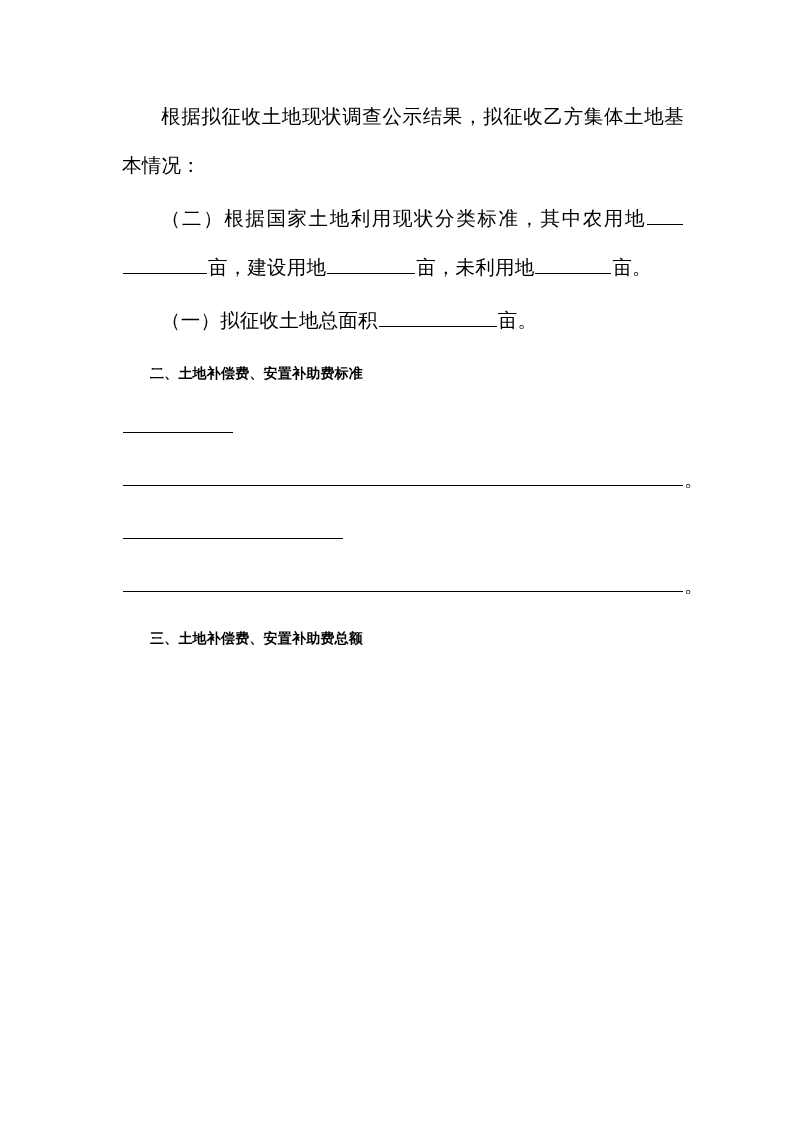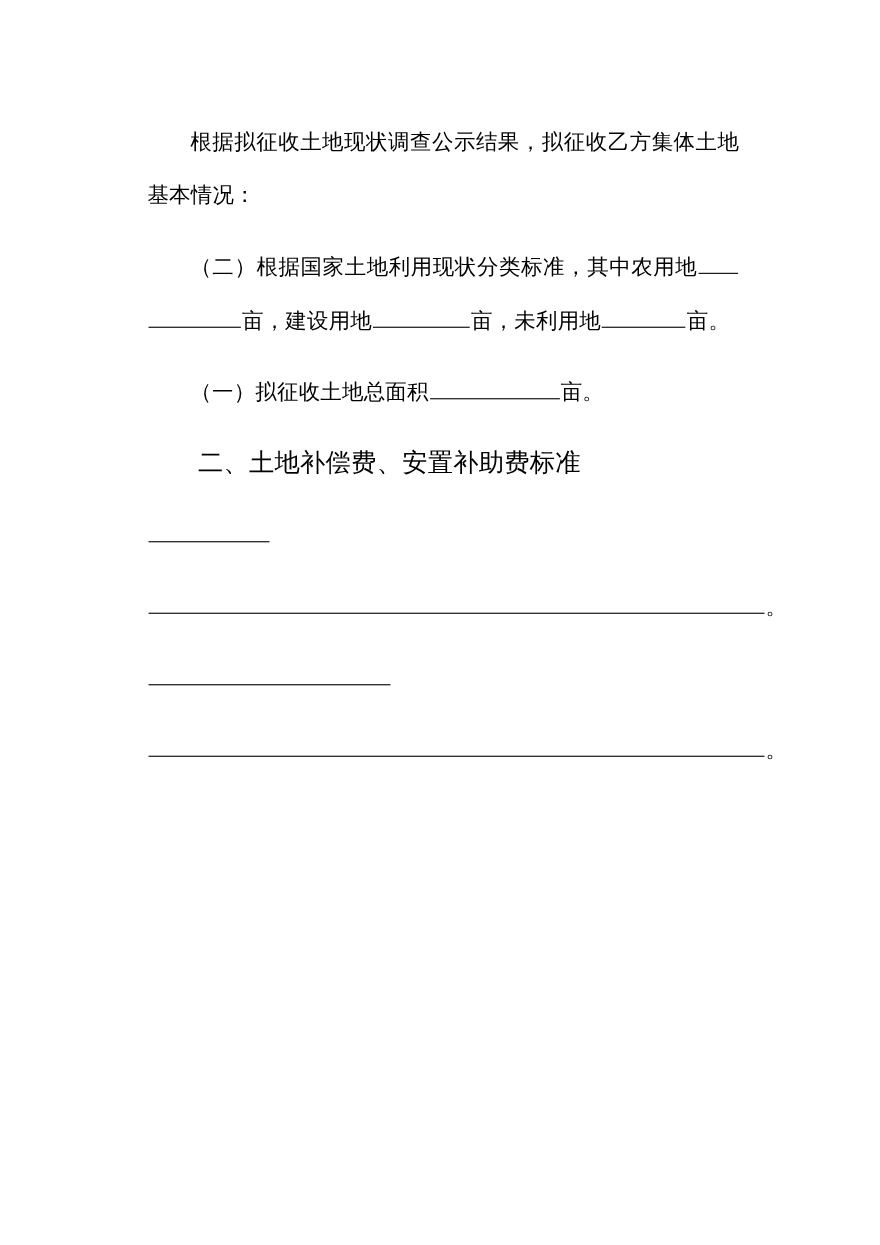--- a/index.html
+++ b/index.html
@@ -23,29 +23,29 @@
     padding: 88px 112px 0 118px;
   }
   .doc-body {
     font-size: 19.5px;
     line-height: 49px;
     letter-spacing: 0.2px;
     text-align: justify;
     text-justify: inter-ideograph;
   }
   p {
-    margin: 16px;
+    margin: 4px;
   }
   .indent2 {
     text-indent: 2em;
   }
   .heading {
-    font-weight: normal;
+    font-weight: bold;
     text-indent: 2em;
-    font-size: 23px;
+    font-size: 14px;
     line-height: 49px;
   }
   .blank {
     display: inline-block;
     border-bottom: 1.4px solid #000;
     vertical-align: baseline;
     height: 1em;
     margin: 0 1px;
   }
   .b-w1 { width: 118px; }
@@ -100,16 +100,17 @@
 
 
     <p class="line-row">
       <span class="blank b-line-med"></span>
     </p>
 
     <p class="line-row">
       <span class="blank b-line-full"></span><span class="tail">。</span>
     </p>
 
+    <p class="heading">三、土地补偿费、安置补助费总额</p>
 
 
   </div>
 </div>
 
 </body></html>

